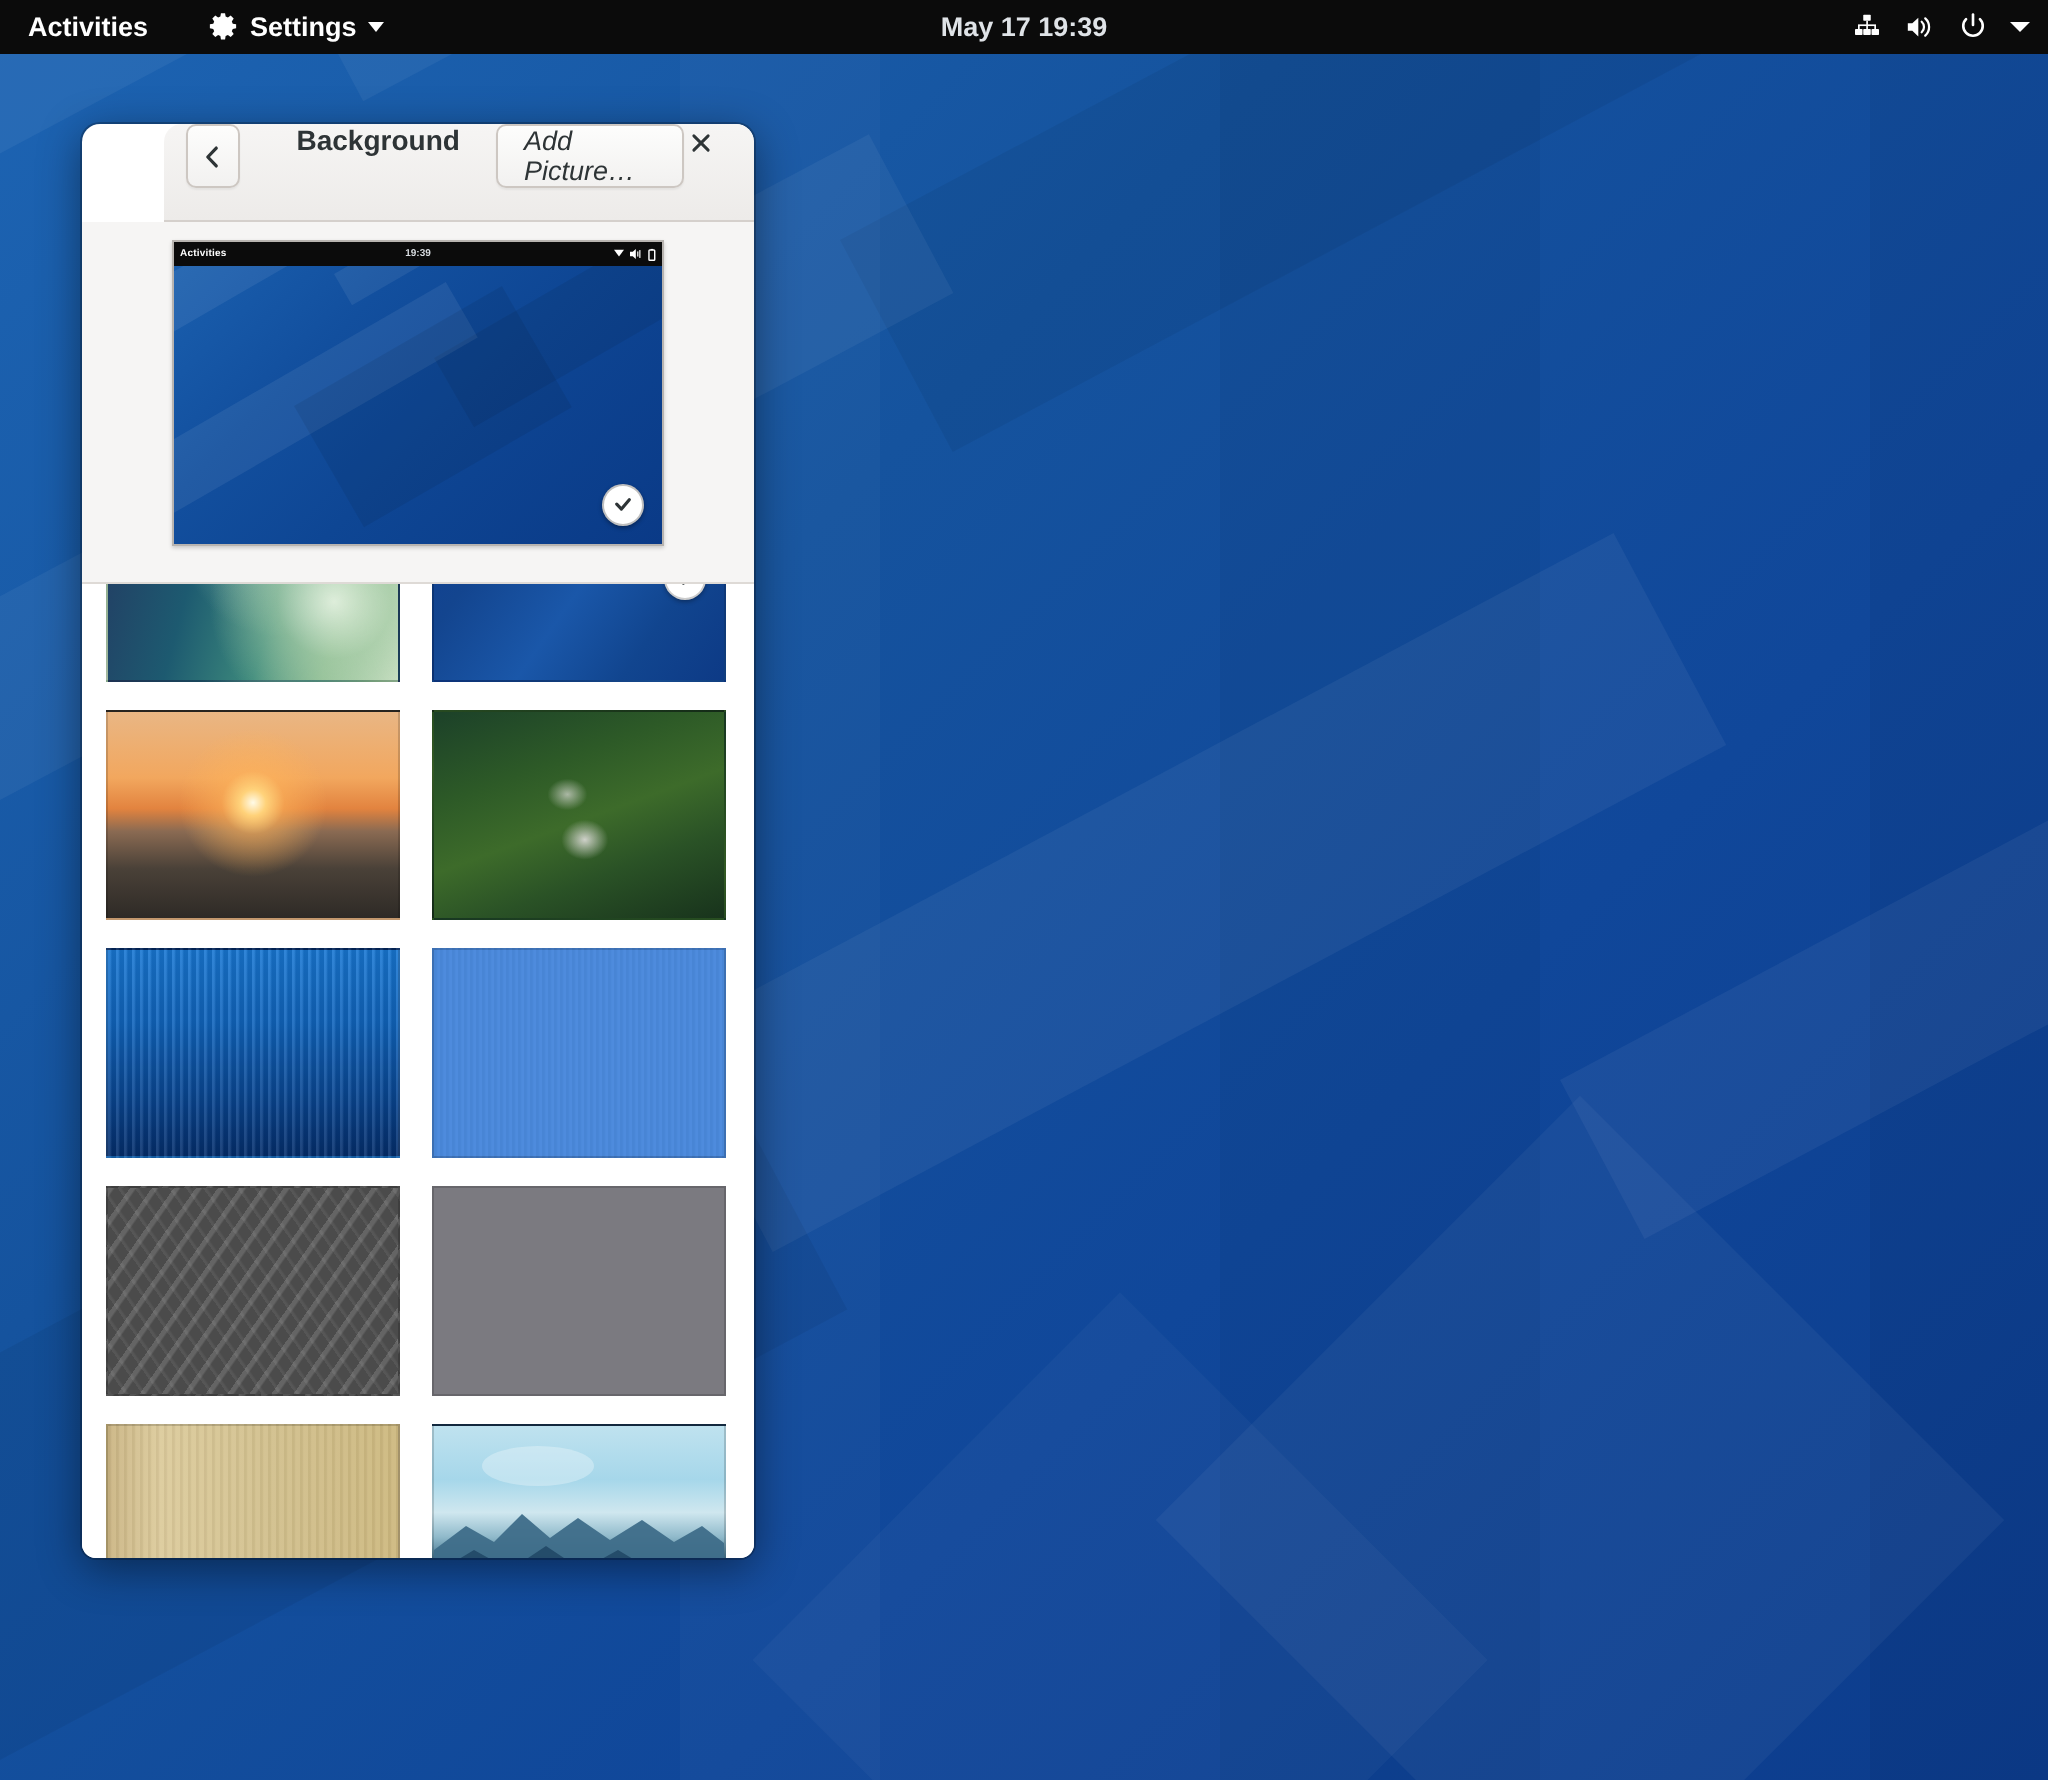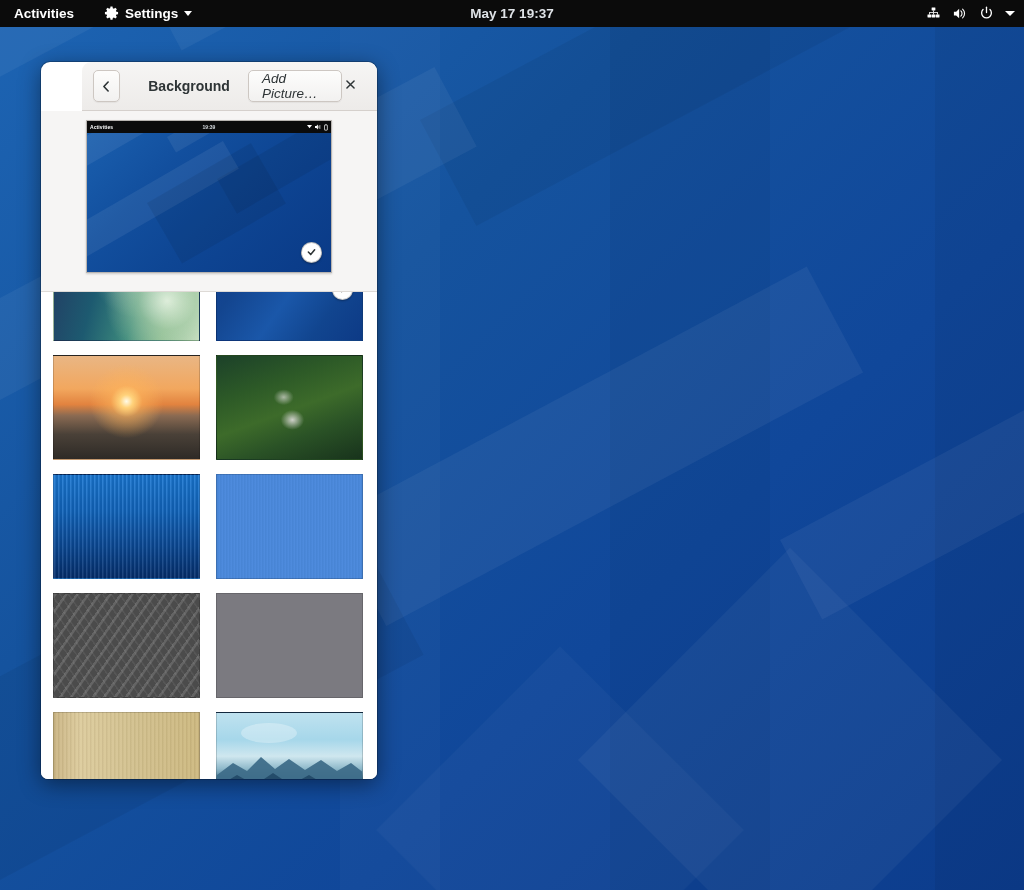--- a/index.html
+++ b/index.html
@@ -117,21 +117,21 @@
     display: flex;
     flex-direction: column;
   }
   #headerbar {
     height: 48px;
     min-height: 48px;
     background: linear-gradient(to bottom, #f6f5f4, #edebe9);
     border-bottom: 1px solid #d5d0cc;
     border-radius: 9px 9px 0 0;
     display: flex;
-    align-items: center;
+    align-items: flex-start;
     padding: 0 8px;
     position: relative;
     margin-left: 41px;
   }
   .hb-btn {
     background: linear-gradient(to bottom, #fdfdfc, #f2f1f0);
     border: 1px solid #cdc7c2;
     border-radius: 5px;
     height: 30px;
     display: flex;
@@ -376,21 +376,21 @@
           <path d="M8 5.2a2.8 2.8 0 100 5.6 2.8 2.8 0 000-5.6zm0 1.5a1.3 1.3 0 110 2.6 1.3 1.3 0 010-2.6z"></path>
           <path d="M6.9 0.6h2.2l.3 1.8 1.2.5 1.5-1 1.6 1.6-1 1.5.5 1.2 1.8.3v2.2l-1.8.3-.5 1.2 1 1.5-1.6 1.6-1.5-1-1.2.5-.3 1.8H6.9l-.3-1.8-1.2-.5-1.5 1-1.6-1.6 1-1.5-.5-1.2-1.8-.3V6.5l1.8-.3.5-1.2-1-1.5L3.9 1.9l1.5 1 1.2-.5z"></path>
         </svg>
       </span>
       <span>Settings</span>
       <span class="caret-down sm"></span>
     </div>
   </div>
 
   <div id="topbar-center">
-    <span>May 17  19:37</span>
+    <span>May 17  19:39</span>
   </div>
 
   <div id="topbar-right">
     <span class="tb-icon">
       <svg width="15" height="15" viewBox="0 0 16 16" fill="#ffffff">
         <rect x="6" y="1.5" width="4" height="3.2" rx="0.4"></rect>
         <rect x="7.6" y="4.7" width="0.9" height="2.2"></rect>
         <rect x="3.2" y="6.6" width="9.6" height="0.9"></rect>
         <rect x="3.2" y="7.3" width="0.9" height="1.8"></rect>
         <rect x="11.9" y="7.3" width="0.9" height="1.8"></rect>

